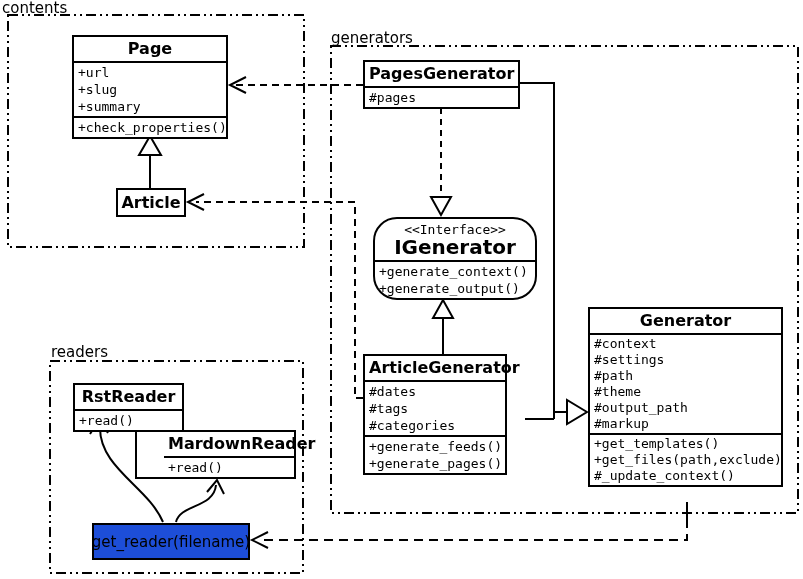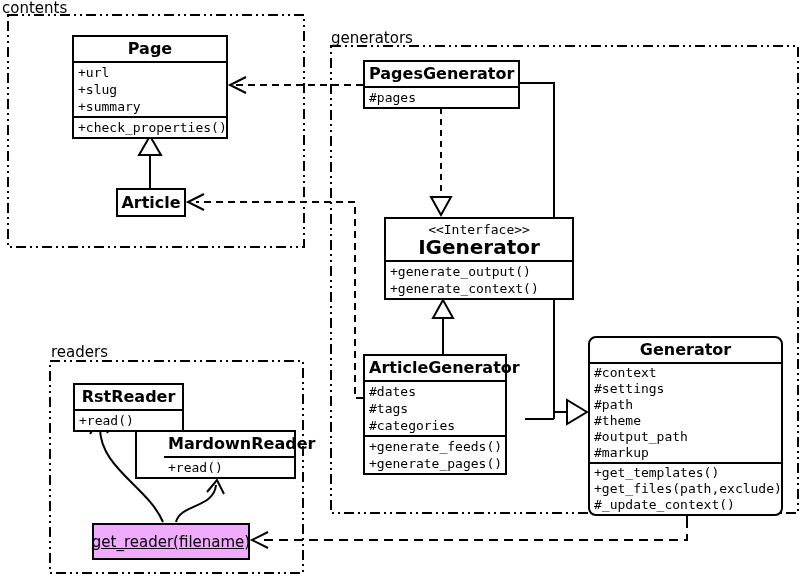--- a/index.html
+++ b/index.html
@@ -10,22 +10,22 @@
   .uml-class{position:absolute;background:#fff;border:2px solid #000;box-sizing:border-box;}
   .cls-title{font-weight:bold;font-size:16px;text-align:center;line-height:20px;padding:2px 4px;}
   .cls-sect{border-top:2px solid #000;padding:1px 0;}
   .member{font-family:"DejaVu Sans Mono",monospace;font-size:13px;line-height:17px;
           padding:0 4px;white-space:pre;}
   .lh16 .member{line-height:16px;}
   .stereotype{font-family:"DejaVu Sans Mono",monospace;font-size:13px;line-height:15px;
               text-align:center;padding-top:3px;}
   .iface-name{font-weight:bold;font-size:20px;text-align:center;line-height:20px;padding-bottom:3px;}
   .title-only{display:flex;align-items:center;justify-content:center;}
-  .fn-box{position:absolute;background:#f0abfc;border:2px solid #000;box-sizing:border-box;
-          display:flex;align-items:center;justify-content:center;font-size:15px;text-decoration:underline;}
+  .fn-box{position:absolute;background:#1d4ed8;border:2px solid #000;box-sizing:border-box;
+          display:flex;align-items:center;justify-content:center;font-size:15px;}
 </style>
 </head>
 <body style="background: rgb(255, 255, 255);">
 
 <div class="stage" style="color: rgb(0, 0, 0);">
 
   <svg class="wires" width="803" height="579" viewBox="0 0 803 579">
 
     <rect x="8" y="15" width="296" height="232" fill="none" stroke="#000" stroke-width="2" stroke-dasharray="10 4 2 4 2 4"></rect>
     <rect x="331" y="46" width="467" height="467" fill="none" stroke="#000" stroke-width="2" stroke-dasharray="10 4 2 4 2 4"></rect>
@@ -100,45 +100,45 @@
     <div class="cls-title" style="padding:0;">Article</div>
   </div>
 
   <div class="uml-class" style="left:363px;top:60px;width:157px;">
     <div class="cls-title">PagesGenerator</div>
     <div class="cls-sect">
       <div class="member">#pages</div>
     </div>
   </div>
 
-  <div class="uml-class" style="left:384px;top:217px;width:190px;">
+  <div class="uml-class" style="left:373px;top:217px;width:164px;border-radius:24px;">
     <div>
       <div class="stereotype">&lt;&lt;Interface&gt;&gt;</div>
       <div class="iface-name">IGenerator</div>
     </div>
     <div class="cls-sect">
+      <div class="member">+generate_context()</div>
       <div class="member">+generate_output()</div>
-      <div class="member">+generate_context()</div>
     </div>
   </div>
 
   <div class="uml-class" style="left:363px;top:354px;width:144px;">
     <div class="cls-title">ArticleGenerator</div>
     <div class="cls-sect">
       <div class="member">#dates</div>
       <div class="member">#tags</div>
       <div class="member">#categories</div>
     </div>
     <div class="cls-sect">
       <div class="member">+generate_feeds()</div>
       <div class="member">+generate_pages()</div>
     </div>
   </div>
 
-  <div class="uml-class" style="left:588px;top:336px;width:195px;border-radius:8px;">
+  <div class="uml-class" style="left:588px;top:307px;width:195px;">
     <div class="cls-title">Generator</div>
     <div class="cls-sect lh16">
       <div class="member">#context</div>
       <div class="member">#settings</div>
       <div class="member">#path</div>
       <div class="member">#theme</div>
       <div class="member">#output_path</div>
       <div class="member">#markup</div>
     </div>
     <div class="cls-sect lh16">

